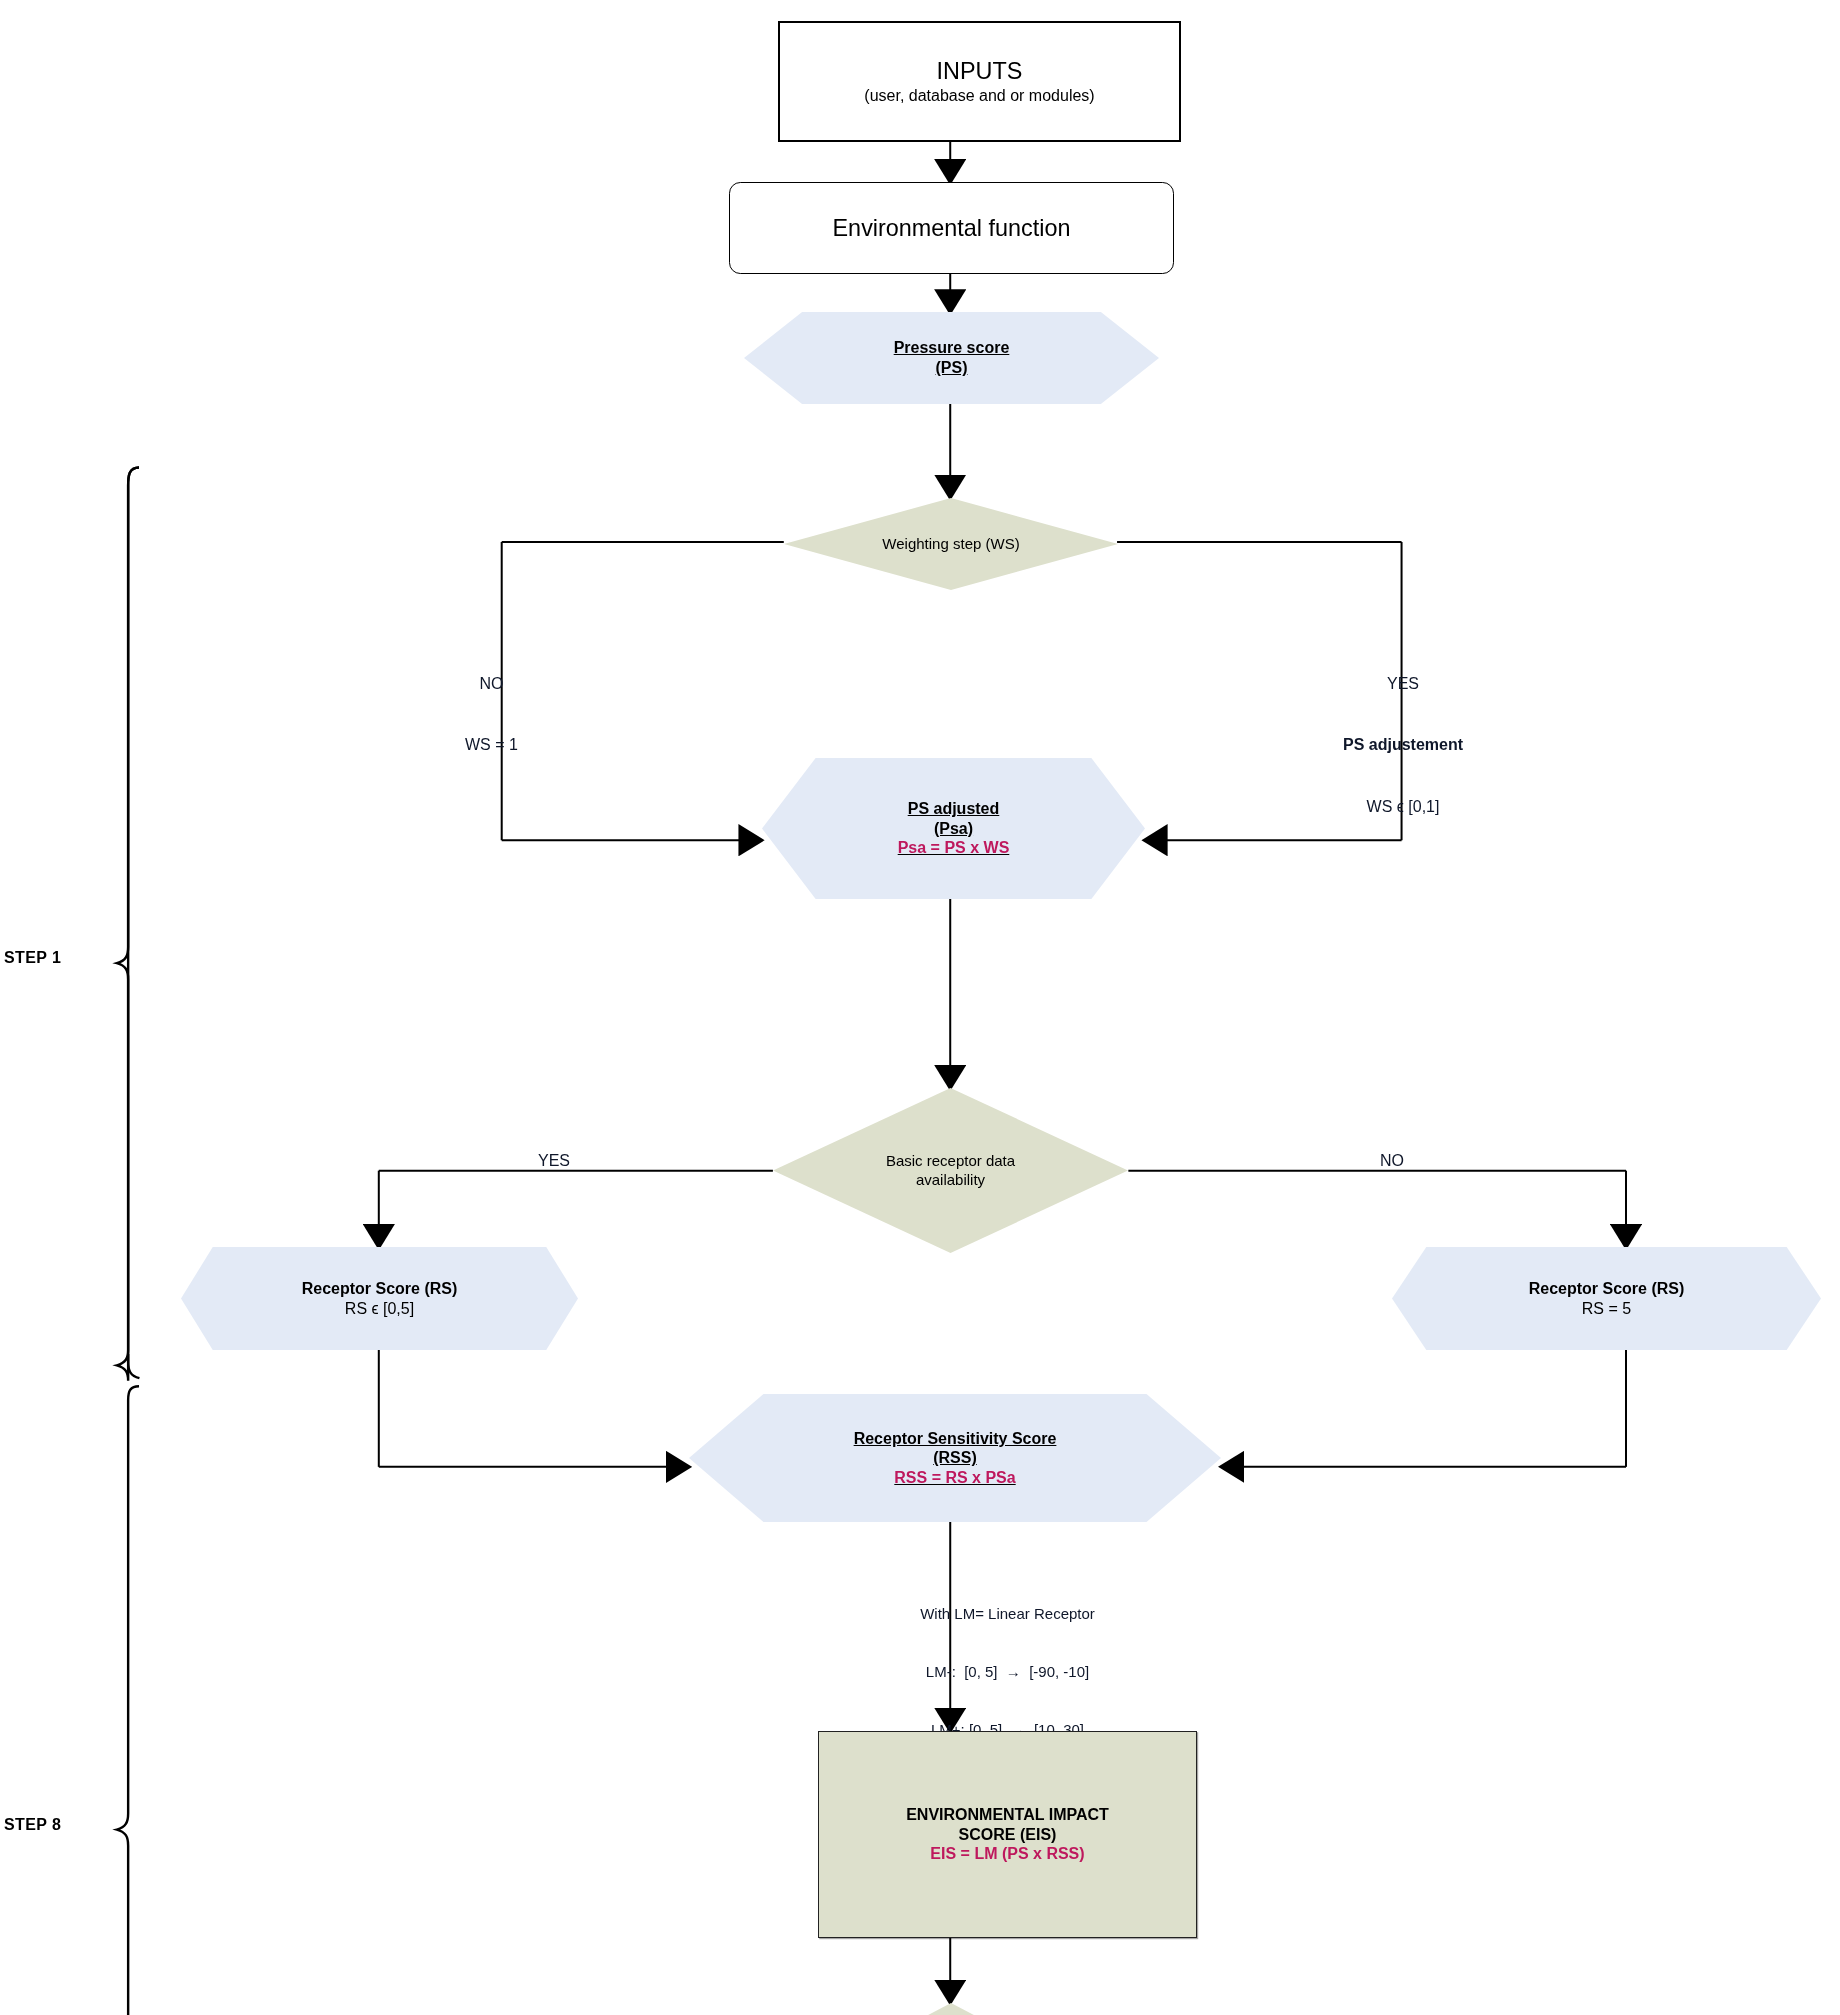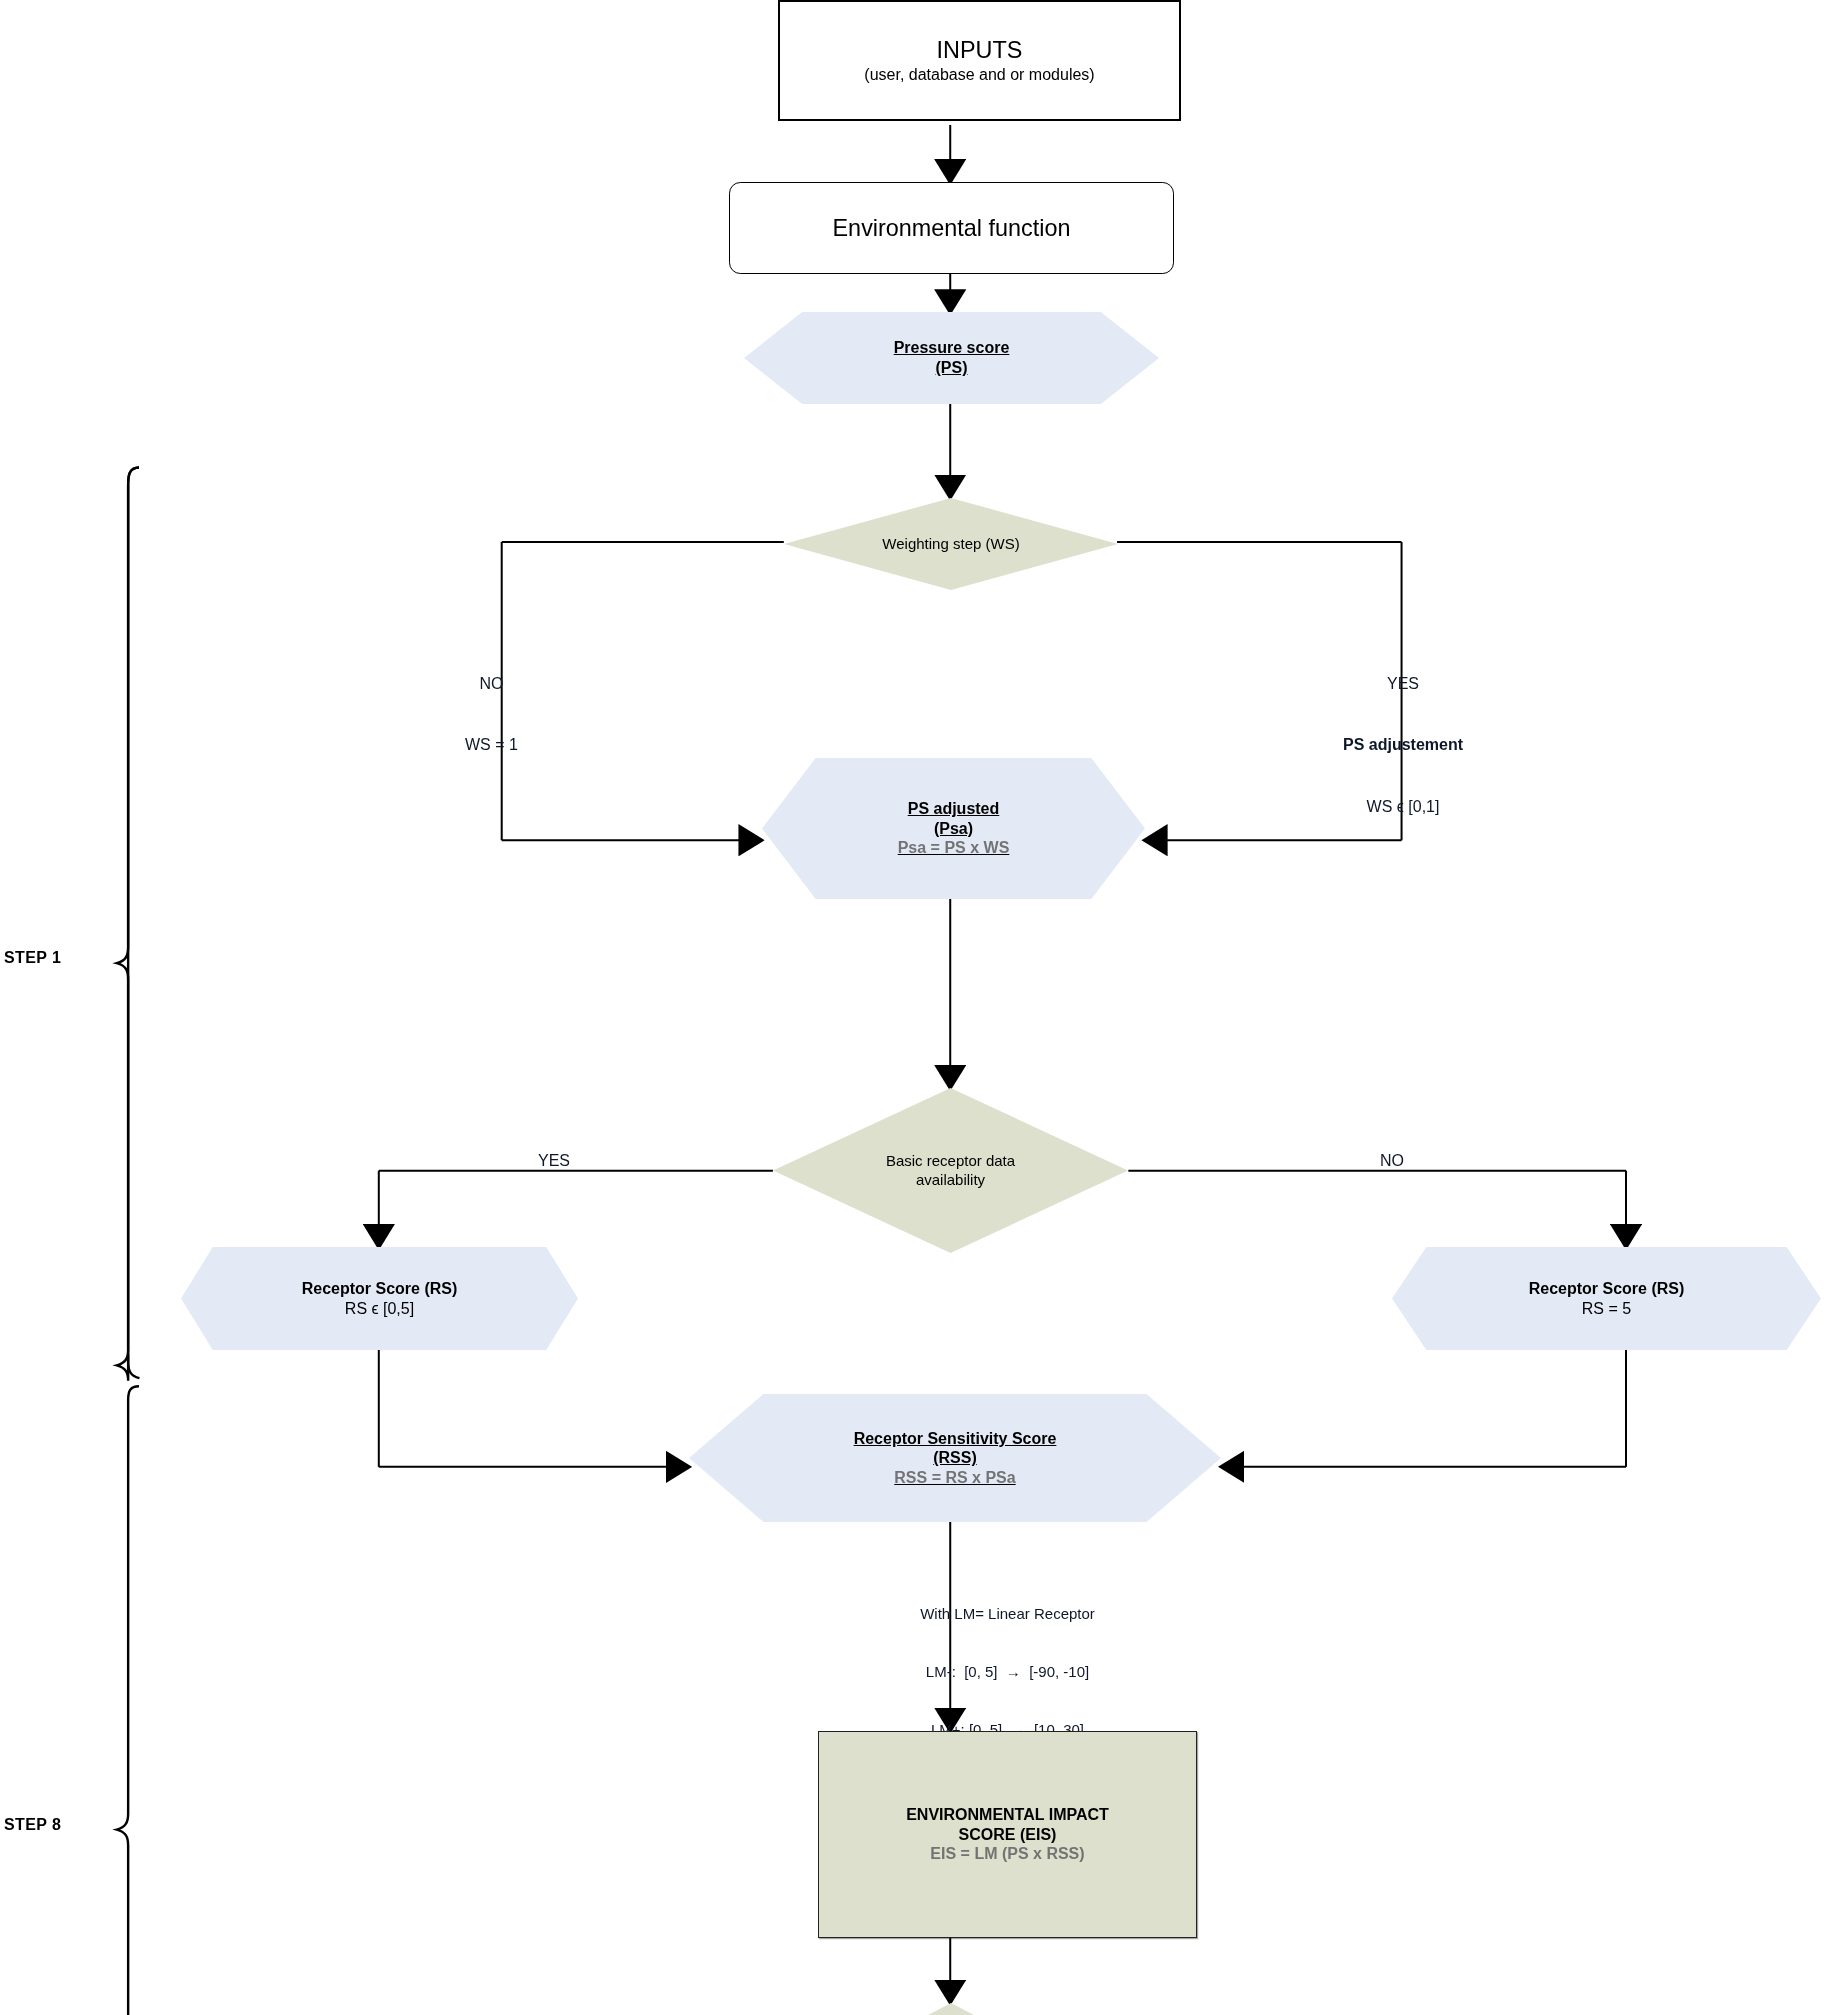--- a/index.html
+++ b/index.html
@@ -18,21 +18,21 @@
 
   
   .rounded{border:1.2px solid #000;background:#ffffff;border-radius:11.3px;}
 
   
   .hexa{background:#e3eaf6;clip-path:polygon(14% 0,86% 0,100% 50%,86% 100%,14% 100%,0 50%);text-decoration:underline;}
   .hexa-w{background:#e3eaf6;clip-path:polygon(8% 0,92% 0,100% 50%,92% 100%,8% 100%,0 50%);}
   .diamond{background:#dde0cc;clip-path:polygon(50% 0,100% 50%,50% 100%,0 50%);}
 
   .bold{font-weight:bold;}
-  .red{color:#737373;font-weight:bold;}
+  .red{color:#be185d;font-weight:bold;}
   .lbl{position:absolute;color:#0f172a;white-space:pre;line-height:1.28;}
   .step-lbl{position:absolute;font-weight:bold;letter-spacing:0.4px;color:#000;}
   .t-big{font-size:23.4px;}
   .t-med{font-size:16px;}
   .t-sm{font-size:15px;}
 </style>
 </head>
 <body>
 
 <div id="canvas">
@@ -111,21 +111,21 @@
                C 318,4522 312,4534 290,4540
                C 312,4546 318,4558 318,4580
                L 318,5495 C 318,5517 324,5529 346,5535"></path>
       <path d="M 345,5555 C 323,5555 318,5567 318,5589 L 318,5930
                C 318,5952 312,5964 290,5970
                C 312,5976 318,5988 318,6010
                L 318,6480 C 318,6502 324,6514 346,6520"></path>
     </g>
   </svg>
 
-  <div class="node rect" style="left:778px;top:0;width:403px;height:121px;">
+  <div class="node rect" style="left:778px;top:21px;width:403px;height:121px;">
     <div class="txt">
       <div class="t-big">INPUTS</div>
       <div class="t-med">(user, database and or modules)</div>
     </div>
   </div>
 
   <div class="node rounded" style="left:729px;top:182px;width:445px;height:92px;">
     <div class="txt t-big">Environmental function</div>
   </div>
 

